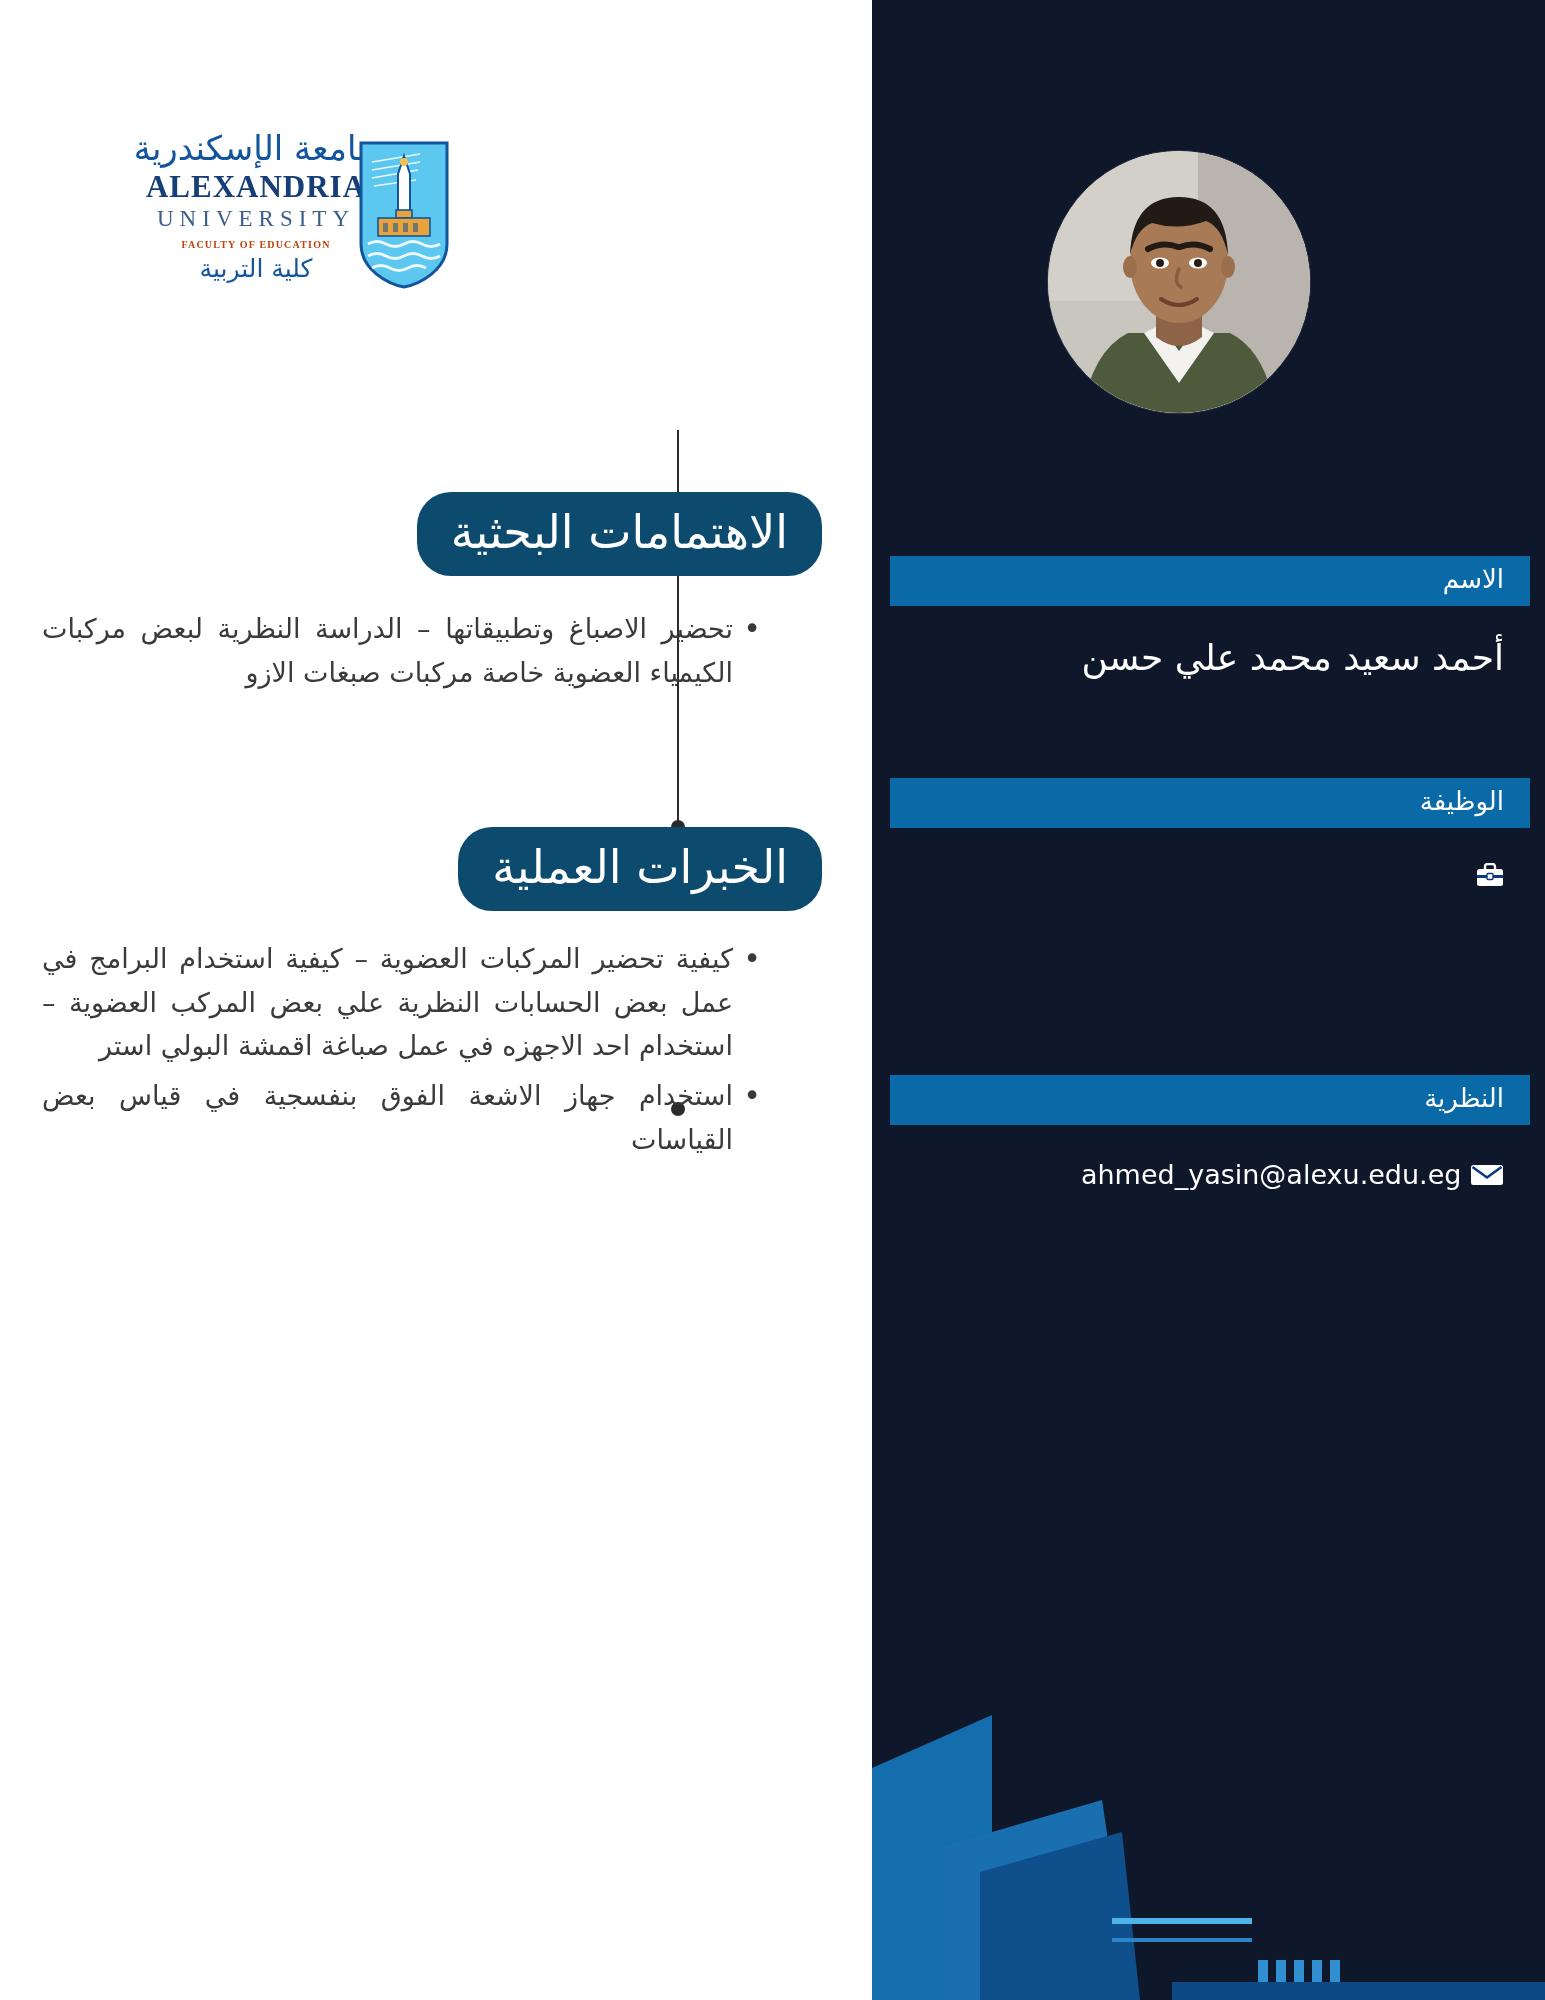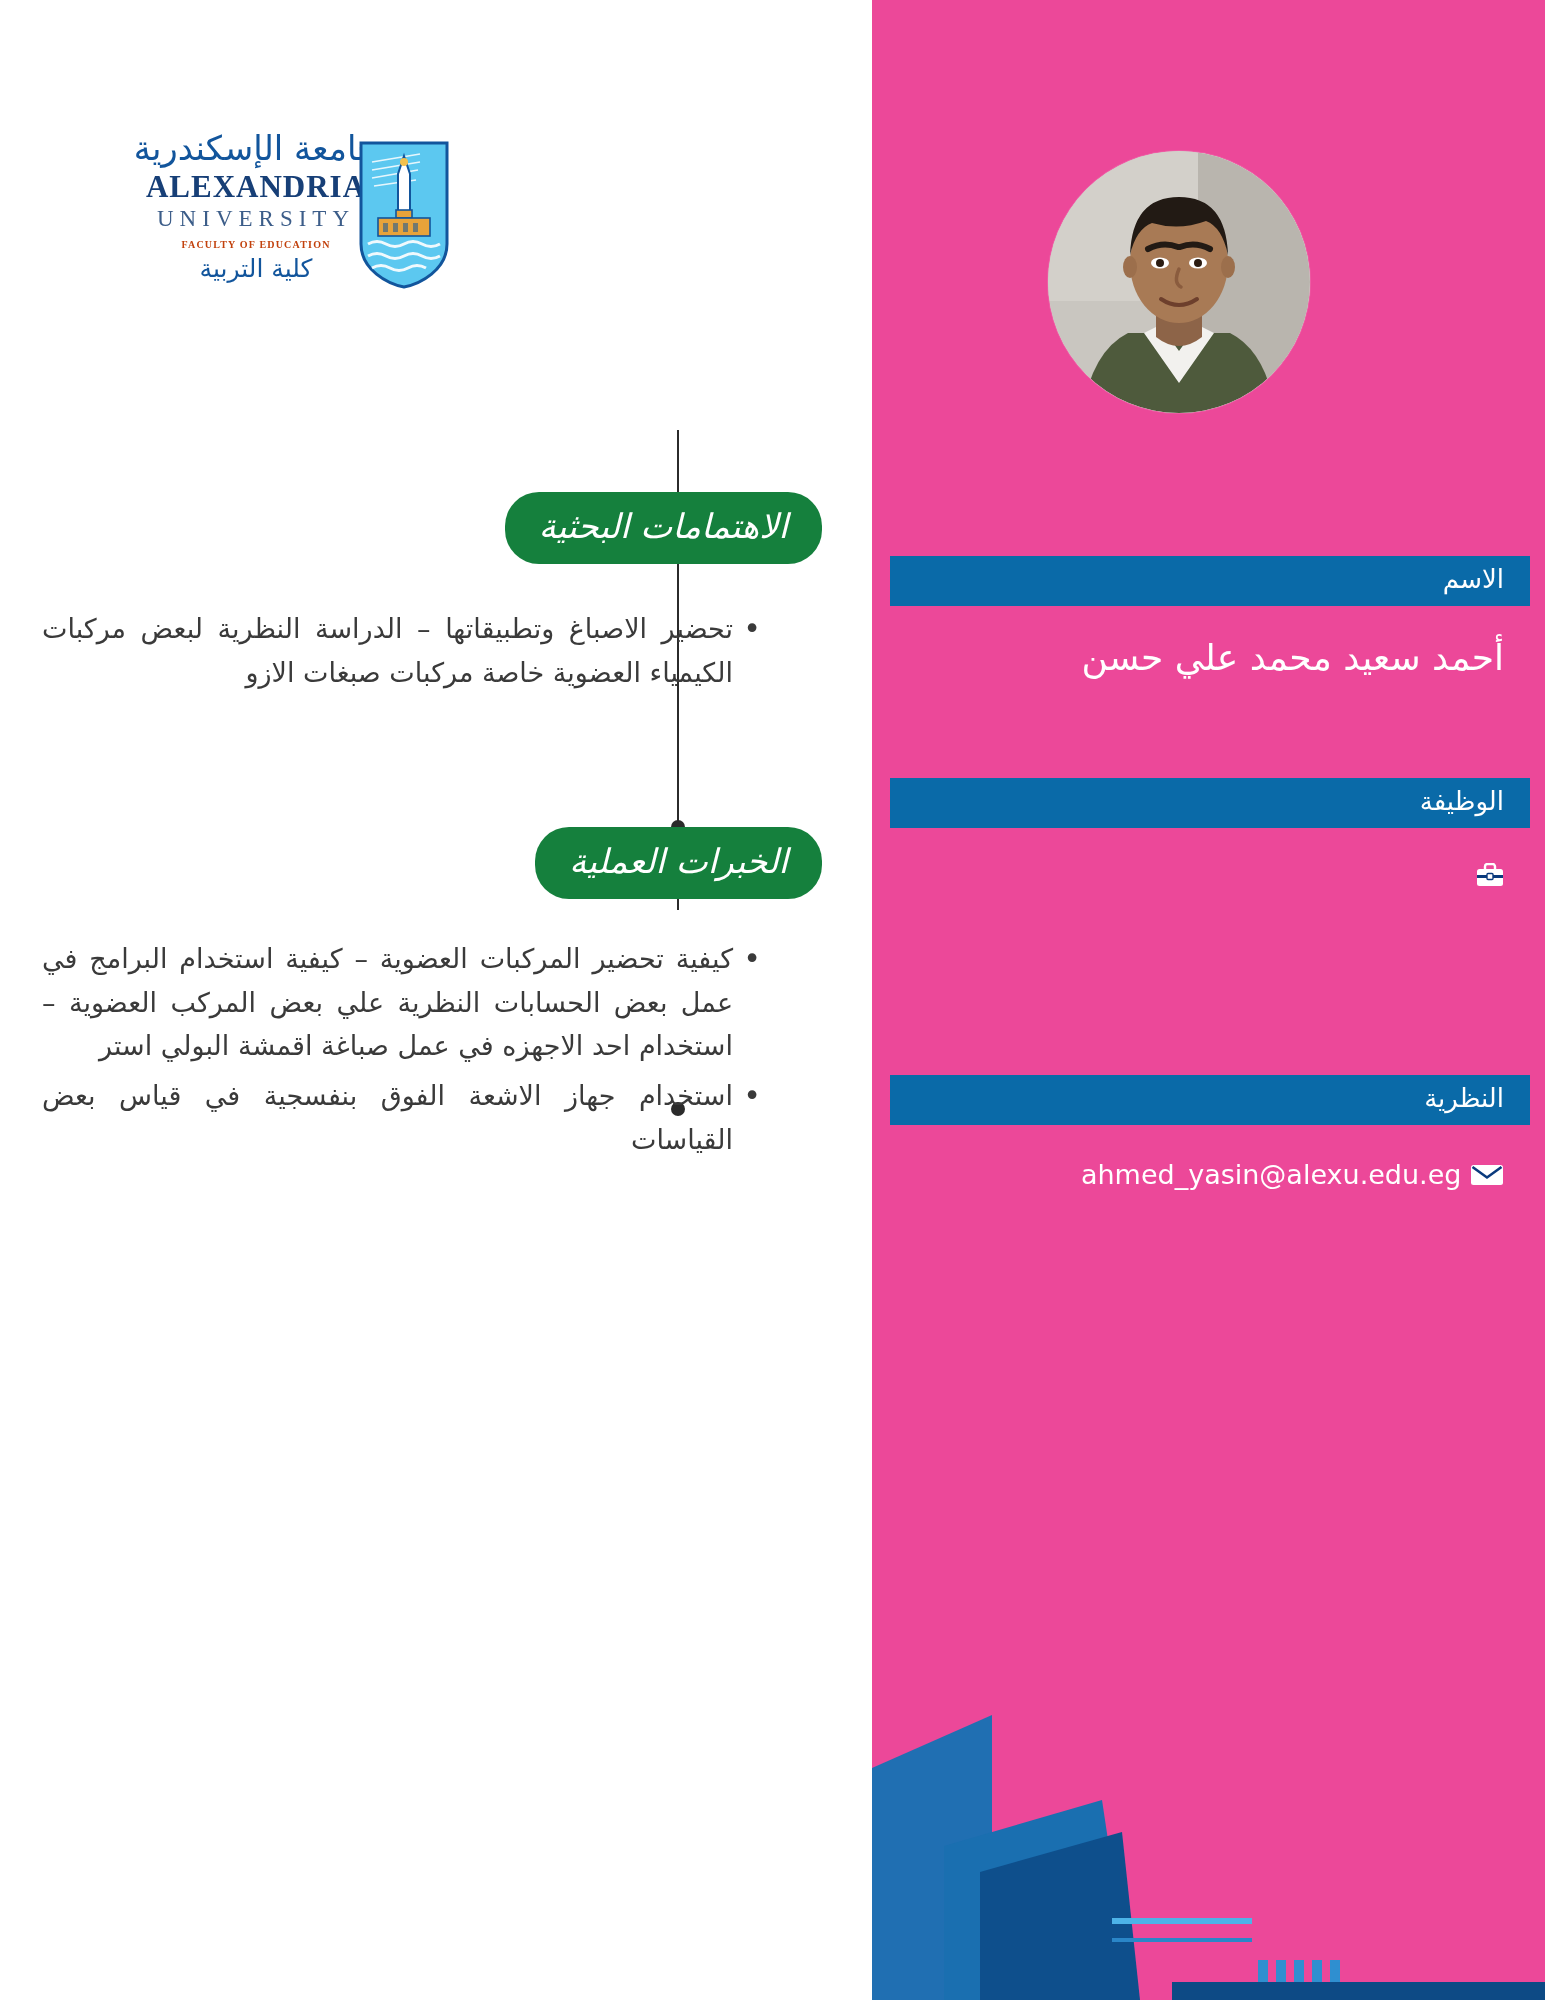--- a/index.html
+++ b/index.html
@@ -7,21 +7,21 @@
     width:1545px;height:2000px;
     background:#ffffff;
     font-family:"DejaVu Sans","Liberation Sans",sans-serif;
     overflow:hidden;position:relative;
   }
   .page{position:relative;width:1545px;height:2000px;overflow:hidden;}
 
   
   .right-panel{
     position:absolute;top:0;right:0;width:673px;height:2000px;
-    background:#ec4899;overflow:hidden;
+    background:#0f172a;overflow:hidden;
   }
   .panel-deco{position:absolute;left:0;bottom:0;width:673px;height:340px;overflow:hidden;}
 
   
   .photo-wrap{
     position:absolute;top:151px;left:176px;width:262px;height:262px;
     border-radius:50%;overflow:hidden;background:#d8d6d2;
     box-shadow:0 0 0 1px rgba(255,255,255,.12);
   }
   .photo-svg{display:block;width:262px;height:262px;}
@@ -59,25 +59,24 @@
   .logo-en-3{font-size:10px;font-weight:700;letter-spacing:1.2px;font-family:"Liberation Serif",serif;color:#c2410c;margin-top:7px;}
   .logo-ar-bot{font-size:25px;direction:rtl;color:#12559c;margin-top:4px;}
   .crest{position:absolute;right:0;top:10px;width:92px;height:150px;}
 
   
   .timeline{position:absolute;left:677px;top:430px;width:2px;height:480px;background:#2b2b2b;}
   .tl-dot{position:absolute;left:671px;width:14px;height:14px;border-radius:50%;background:#2b2b2b;}
 
   
   .pill{
-    position:absolute;background:#15803d;color:#fff;
+    position:absolute;background:#0c4a6e;color:#fff;
     border-radius:34px;direction:rtl;text-align:center;
-    font-size:34px;line-height:1;padding:17px 34px 21px;
+    font-size:46px;line-height:1;padding:17px 34px 21px;
     white-space:nowrap;
-    font-style:italic;
   }
 
   
   .bullets{position:absolute;direction:rtl;text-align:right;}
   .bullets ul{margin:12px;padding:0 40px 0 0;list-style:none;}
   .bullets li{
     position:relative;color:#3a3a3a;font-size:27px;line-height:1.62;
     margin-bottom:6px;text-align:justify;
   }
   .bullets li::before{

